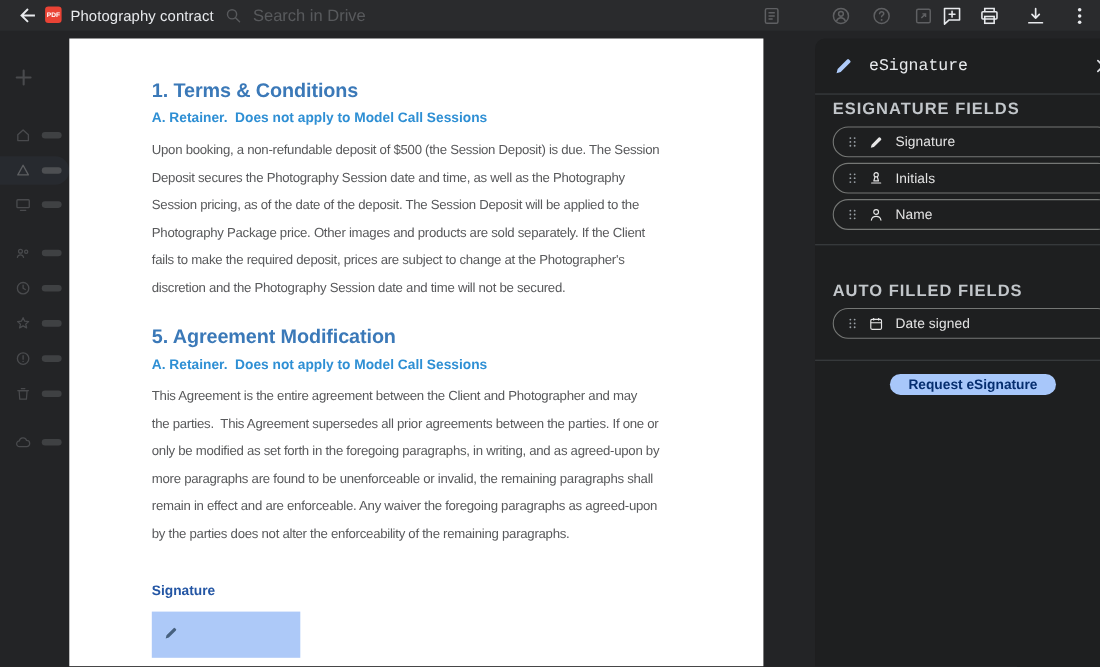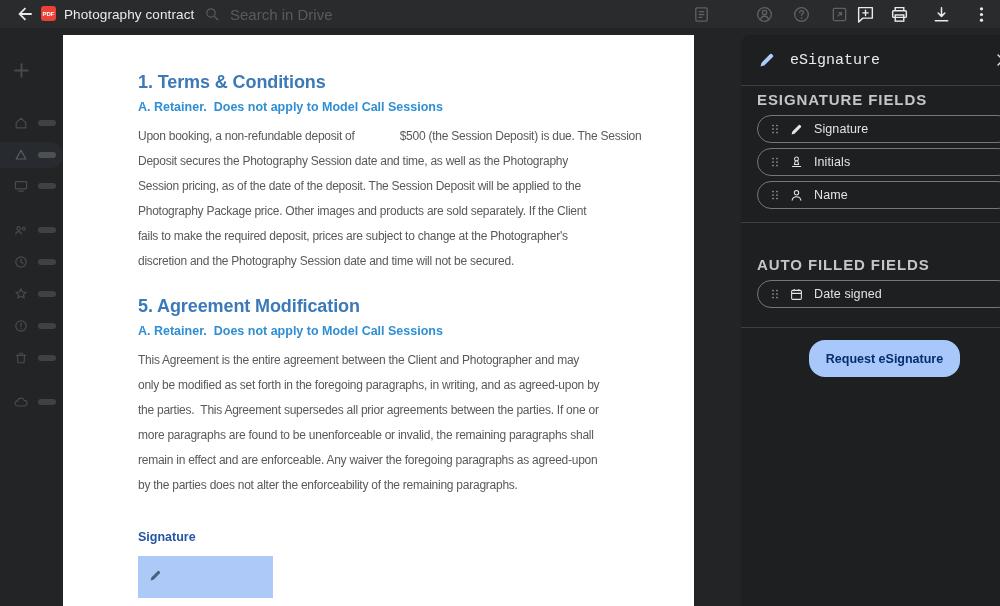--- a/index.html
+++ b/index.html
@@ -32,21 +32,21 @@
 
   
   .doc-page{position:absolute;left:63px;top:35px;width:631px;height:571px;background:#ffffff;overflow:hidden;}
   .doc-content{position:absolute;left:75px;top:40px;right:24px;}
   .doc-h{font-size:18px;font-weight:bold;color:var(--heading-blue,#3b79b8);
     margin:0 0 11px;line-height:14px;letter-spacing:-.1px;white-space:pre;}
   .doc-sh{font-size:12.5px;font-weight:bold;color:var(--subheading-blue,#2e8fd4);
     margin:0 0 10px;line-height:14px;white-space:pre;}
   .para{margin:0 0 25px;}
   .pline{font-size:12px;line-height:25px;color:var(--doc-text,#58595b);white-space:pre;letter-spacing:-.25px;}
-  .pline .u{margin-left:42px;}
+  .pline .u{}
   .sig-label{font-size:12.5px;font-weight:bold;color:var(--signature-label-blue,#2456a4);
     margin:32px 0 12px;line-height:14px;}
   .sig-box{width:135px;height:42px;background:var(--signature-field-bg,#adc9f8);position:relative;cursor:move;}
   .sig-box .icon{position:absolute;left:10px;top:12px;width:15px;height:15px;color:#47617f;}
 
   
   .panel{position:absolute;left:741px;top:35px;right:0;bottom:0;
     background:var(--panel-bg,#1e1f20);border-radius:9px 9px 0 0;}
   .p-head{height:50px;display:flex;align-items:center;padding:0 16px;font-family:Liberation Mono, monospace;}
   .p-head .pen{width:20px;height:20px;color:#aecbfa;}
@@ -54,21 +54,21 @@
   .p-close{margin-left:auto;width:18px;height:18px;color:#dadce0;cursor:pointer;}
   .p-div{height:1px;background:#3d4043;}
   .p-sec{padding:8px 16px 8px;}
   .p-sec.auto{padding-bottom:14px;margin-top:28px;}
   .p-label{font-size:15px;font-weight:bold;letter-spacing:.9px;color:#c2c6ca;line-height:12px;margin:0 0 9px;}
   .pill{height:26px;border:1px solid #757775;border-radius:14px;display:flex;align-items:center;
     padding:0 10px;margin-bottom:5px;color:#e3e3e3;cursor:grab;background:transparent;}
   .pill .drag{width:14px;height:14px;color:#9aa0a6;margin-right:7px;}
   .pill .fi{width:15px;height:15px;margin-right:10px;color:#e6e6e6;}
   .pill-label{font-size:12.5px;letter-spacing:.1px;}
-  .req-btn{display:block;margin:12px auto 0;height:37px;padding:0 17px;
+  .req-btn{display:block;margin:12px auto 0;height:19px;padding:0 17px;
     background:var(--accent-blue,#a8c7fa);color:var(--button-text-blue,#062e6f);
     border:none;border-radius:16px;font-size:12.5px;font-weight:600;font-family:inherit;cursor:pointer;}
 </style>
 </head>
 <body>
 
 <div class="screen">
 
   <header class="topbar">
     <span class="back-btn icon">
@@ -244,22 +244,22 @@
             <div class="pline">Photography Package price. Other images and products are sold separately. If the Client</div>
             <div class="pline">fails to make the required deposit, prices are subject to change at the Photographer's</div>
             <div class="pline">discretion and the Photography Session date and time will not be secured.</div>
           </div>
         </div>
         <div>
           <h1 class="doc-h">5. Agreement Modification</h1>
           <h2 class="doc-sh">A. Retainer.  Does not apply to Model Call Sessions</h2>
           <div class="para">
             <div class="pline">This Agreement is the entire agreement between the Client and Photographer and may</div>
+            <div class="pline">the parties.  This Agreement supersedes all prior agreements between the parties. If one or</div>
             <div class="pline">only be modified as set forth in the foregoing paragraphs, in writing, and as agreed-upon by</div>
-            <div class="pline">the parties.  This Agreement supersedes all prior agreements between the parties. If one or</div>
             <div class="pline">more paragraphs are found to be unenforceable or invalid, the remaining paragraphs shall</div>
             <div class="pline">remain in effect and are enforceable. Any waiver the foregoing paragraphs as agreed-upon</div>
             <div class="pline">by the parties does not alter the enforceability of the remaining paragraphs.</div>
           </div>
         </div>
         <div class="sig-label">Signature</div>
         <div class="sig-box">
           <span class="icon">
             <svg viewBox="0 0 20 20">
               <path d="M3.5 16.5l1-3.8 8.6-8.6a1.2 1.2 0 0 1 1.7 0l1.1 1.1a1.2 1.2 0 0 1 0 1.7l-8.6 8.6-3.8 1z" fill="currentColor"></path>

